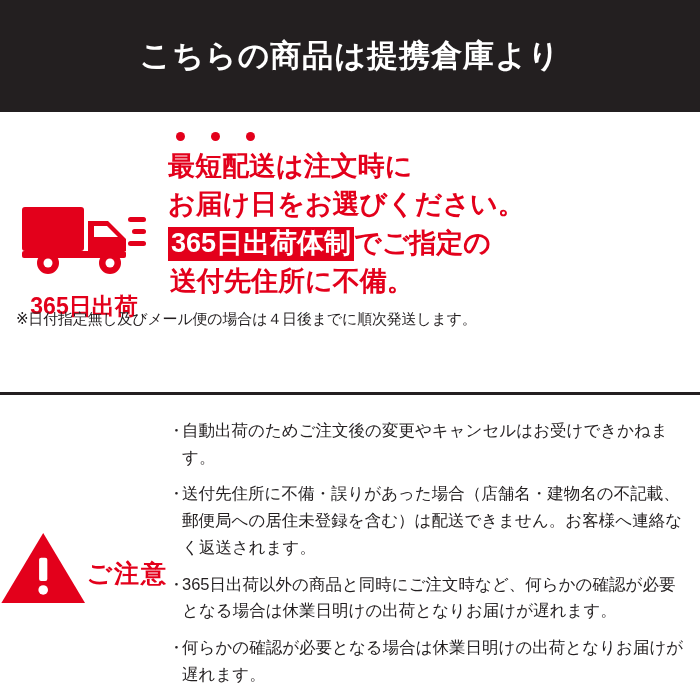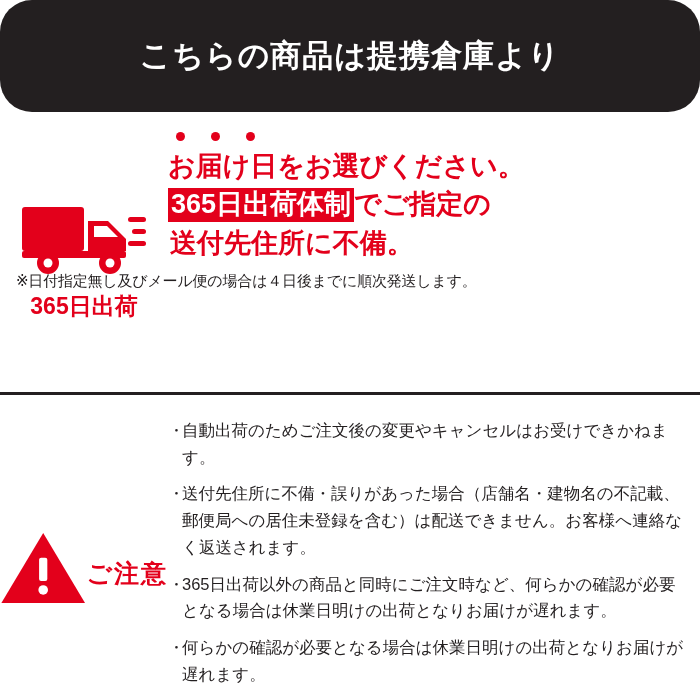--- a/index.html
+++ b/index.html
@@ -23,21 +23,20 @@
   .header {
     background: #231f20;
     color: #ffffff;
     height: 112px;
     display: flex;
     flex-direction: column;
     align-items: center;
     justify-content: center;
     box-sizing: border-box;
     padding-top: 0;
-    border-radius: 32px;
   }
   .header-line {
     font-size: 31px;
     font-weight: bold;
     letter-spacing: 1px;
     line-height: 1.35;
     white-space: nowrap;
   }
 
   
@@ -193,20 +192,21 @@
       </svg>
       <div class="truck-label">365日出荷</div>
     </div>
 
     <div class="mid-text">
       <div class="dots">
         <span class="dot"></span>
         <span class="dot"></span>
         <span class="dot"></span>
       </div>
+      <div class="red-line">最短配送は注文時に</div>
       <div class="red-line">お届け日をお選びください。</div>
       <div class="red-line"><span class="hl">365日出荷体制</span><span>でご指定の</span></div>
       <div class="red-line indent">送付先住所に不備。</div>
       <div class="note">※日付指定無し及びメール便の場合は４日後までに順次発送します。</div>
     </div>
   </div>
 
   <div class="caution">
     <div class="caution-col">
       <svg class="warn-icon" viewBox="0 0 126 110" aria-hidden="true">

